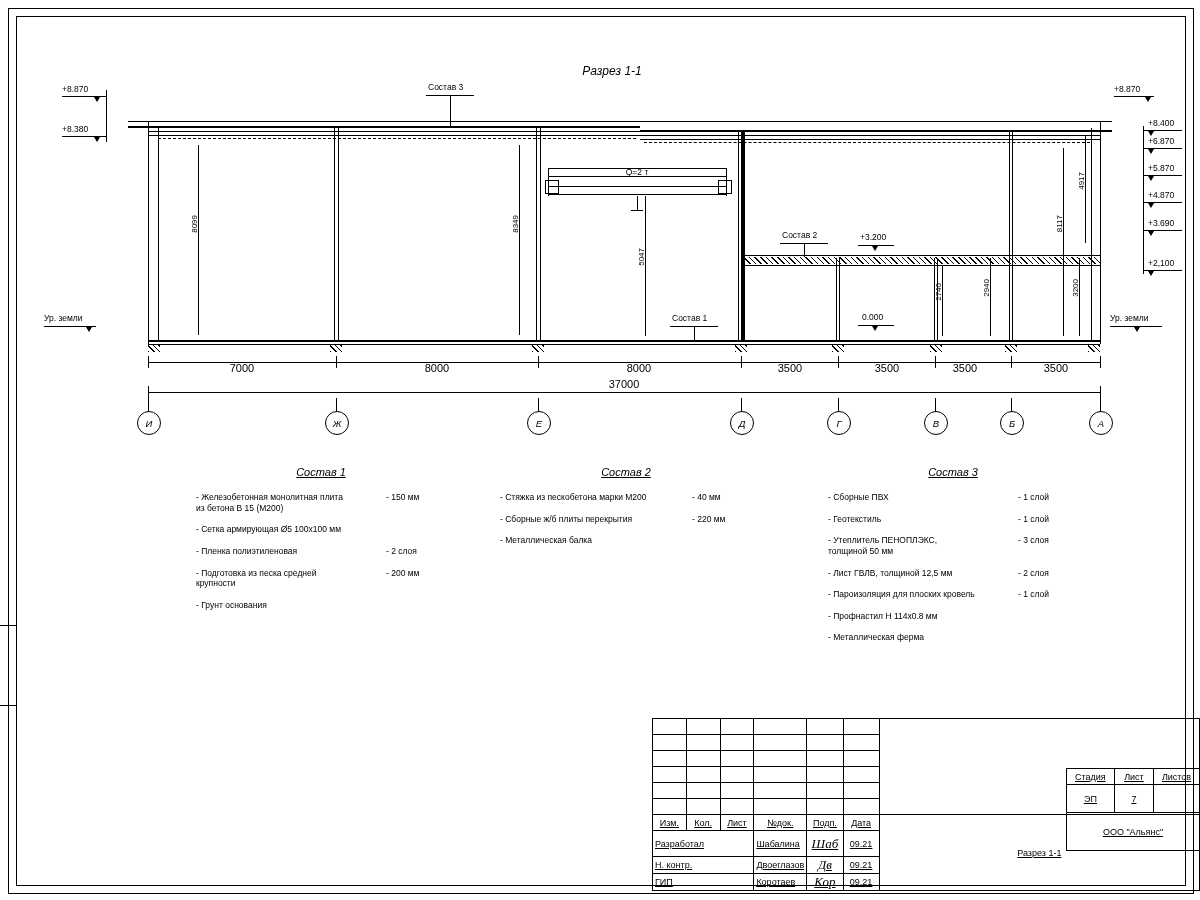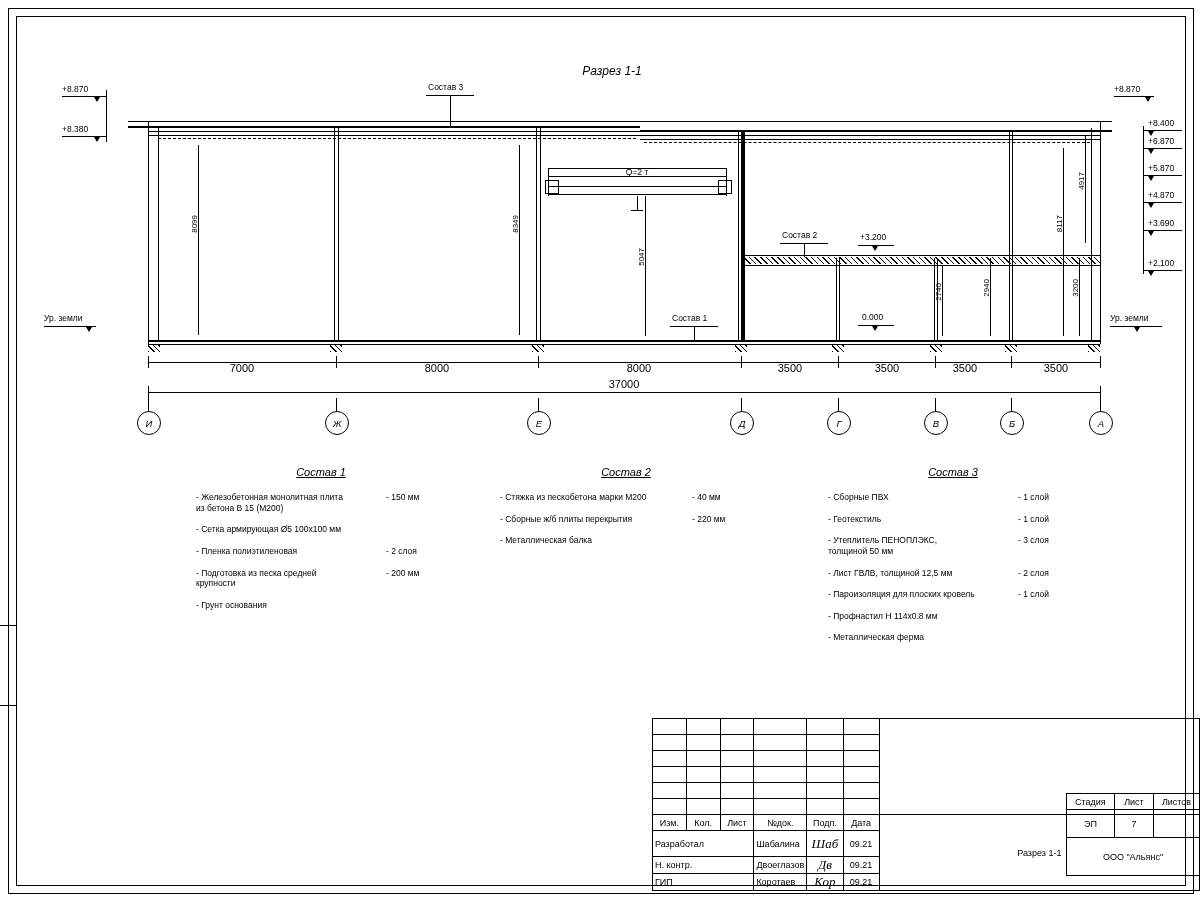--- a/index.html
+++ b/index.html
@@ -297,21 +297,21 @@
     <div class="spec-row">
         <div class="nm">- Профнастил Н 114х0.8 мм</div>
         <div class="vl2"></div>
       </div>
     <div class="spec-row">
         <div class="nm">- Металлическая ферма</div>
         <div class="vl2"></div>
       </div>
   </div>
 
-  <table class="stamp" style="left:652px;top:718px;">
+  <table class="stamp" style="left:652px;top:718px;text-decoration:underline;">
     <tbody>
         <tr>
       <td style="width:30px;"></td>
       <td style="width:30px;"></td>
       <td style="width:30px;"></td>
       <td style="width:34px;"></td>
       <td style="width:32px;"></td>
       <td style="width:32px;"></td>
       <td rowspan="6" style="width:350px;"></td>
     </tr>
@@ -380,21 +380,21 @@
     </tr>
     <tr>
       <td colspan="3" style="text-align:left;">ГИП</td>
       <td style="text-align:left;white-space:nowrap;">Коротаев</td>
       <td class="sig">Кор</td>
       <td>09.21</td>
     </tr>
   </tbody>
     </table>
 
-  <table class="stamp" style="left:1066px;top:793px;">
+  <table class="stamp" style="left:1066px;top:768px;text-decoration:underline;">
     <tbody>
         <tr>
       <td style="width:46px;">Стадия</td>
       <td style="width:38px;">Лист</td>
       <td style="width:44px;">Листов</td>
     </tr>
     <tr style="height:28px;">
       <td>ЭП</td>
       <td>7</td>
       <td></td>

